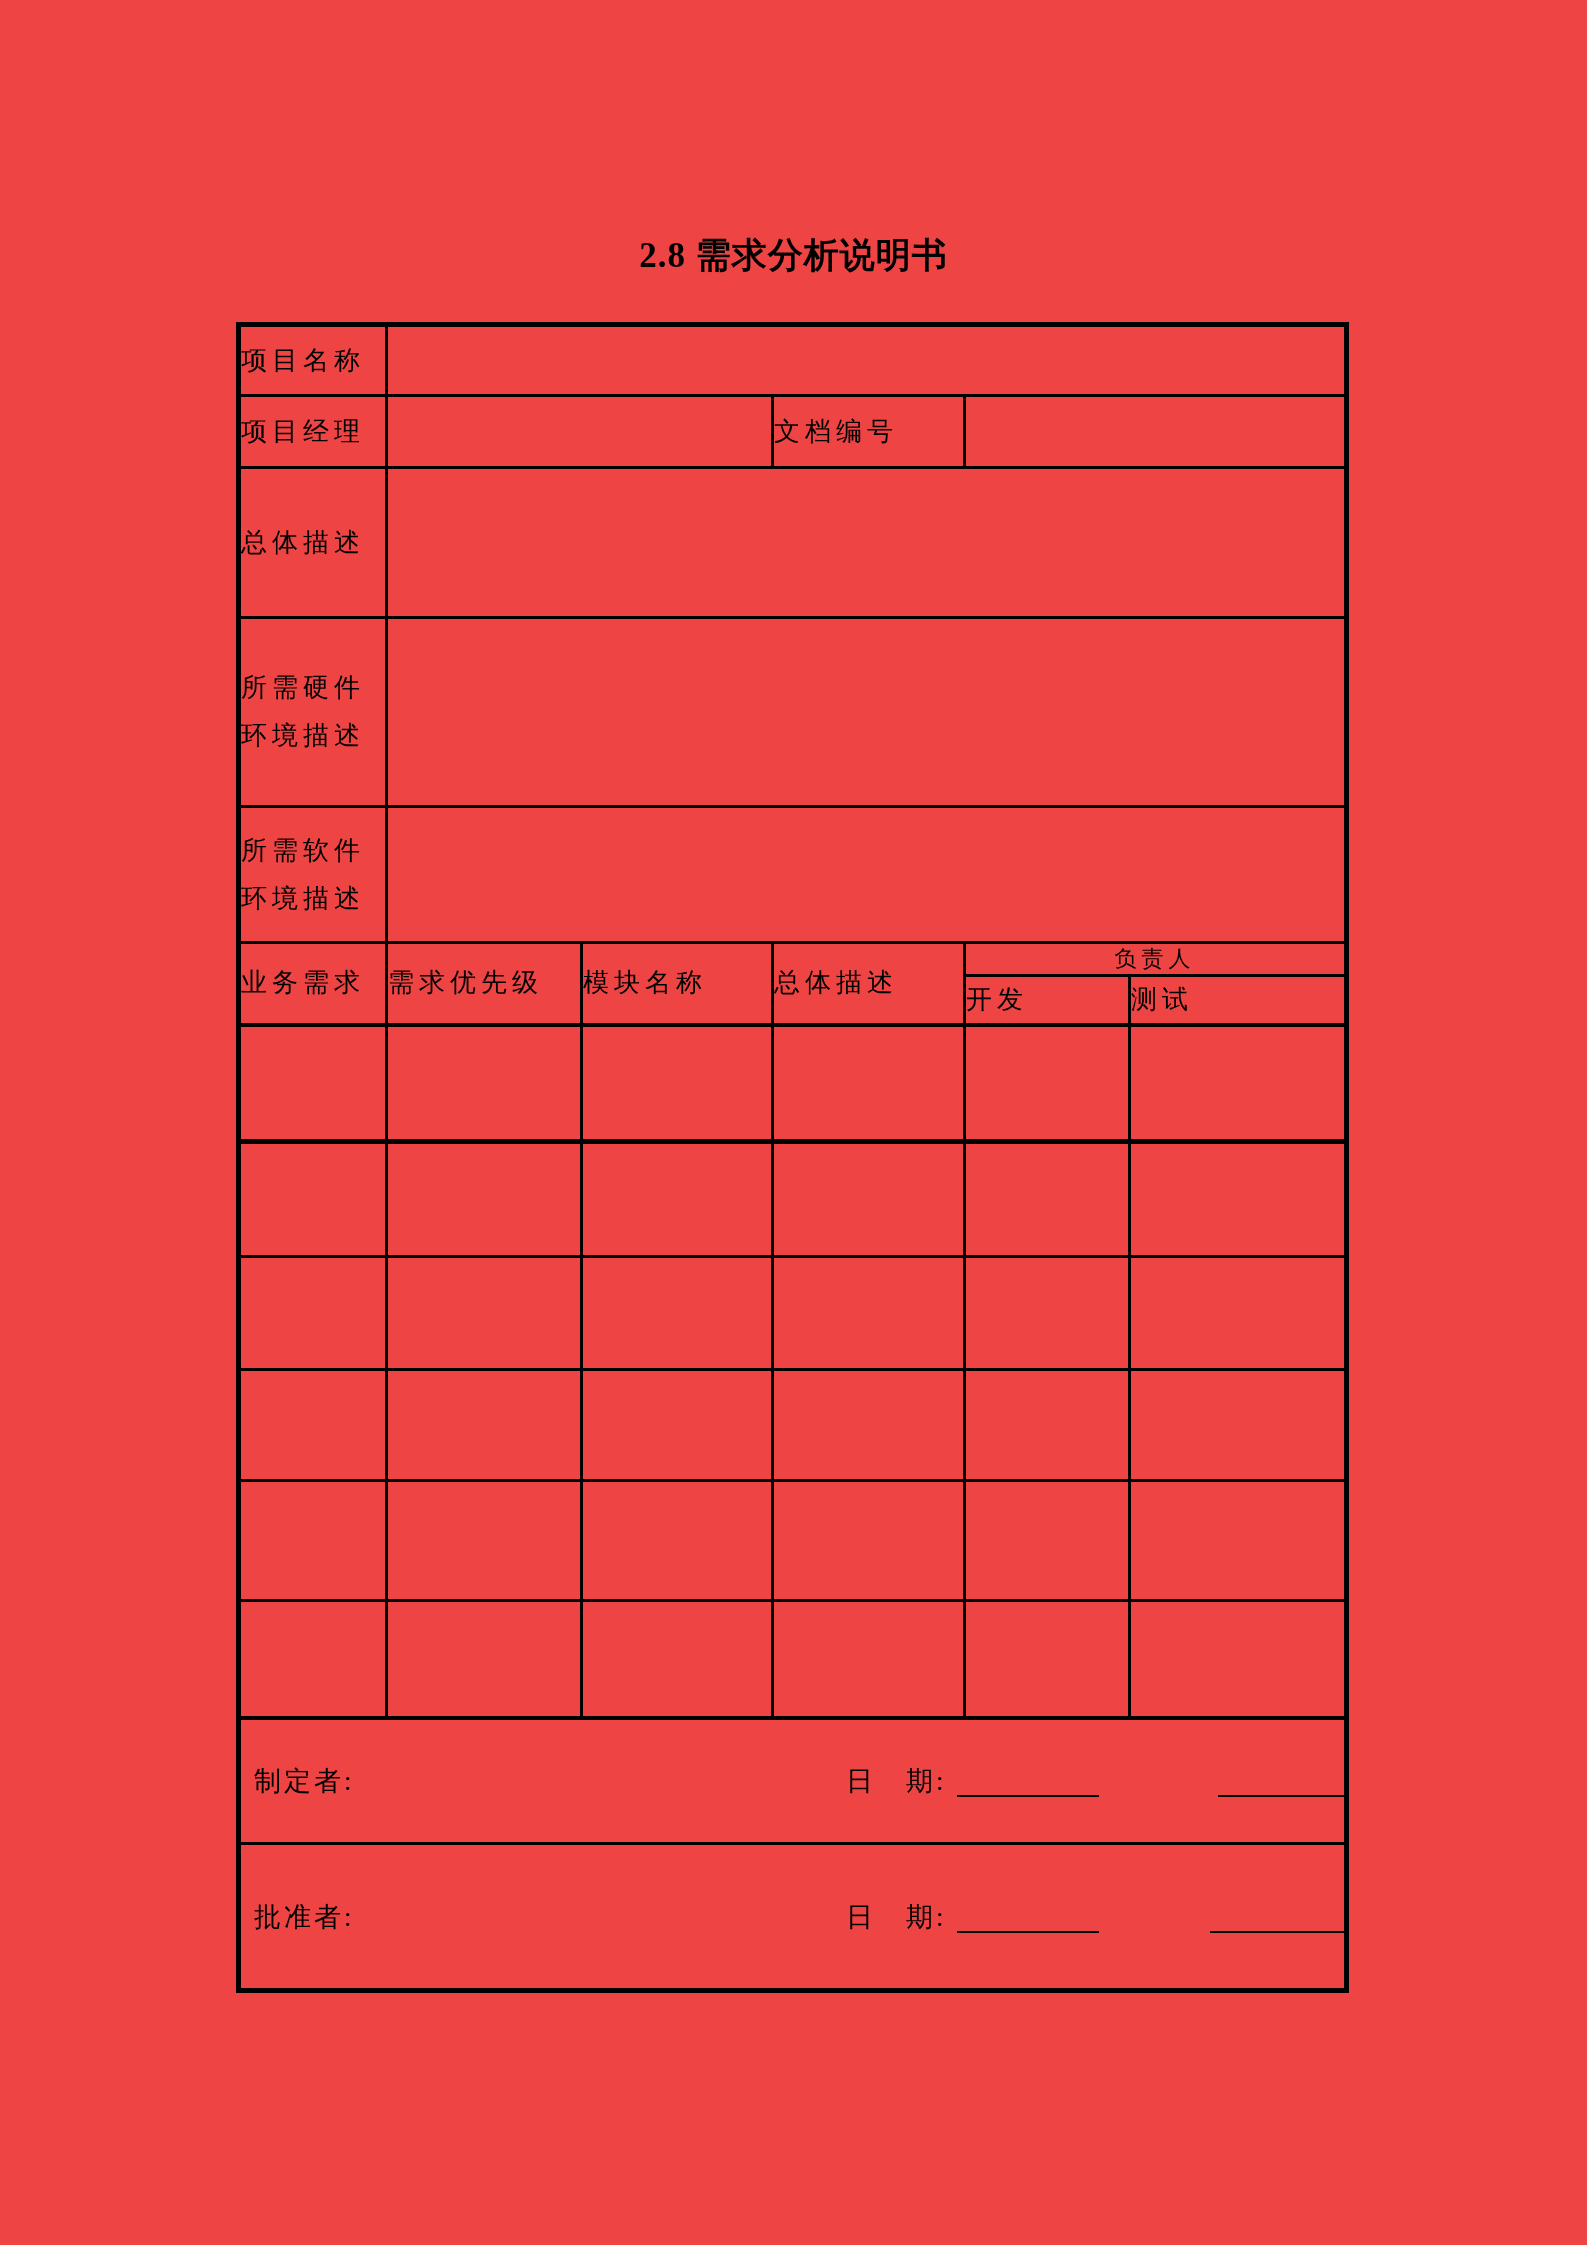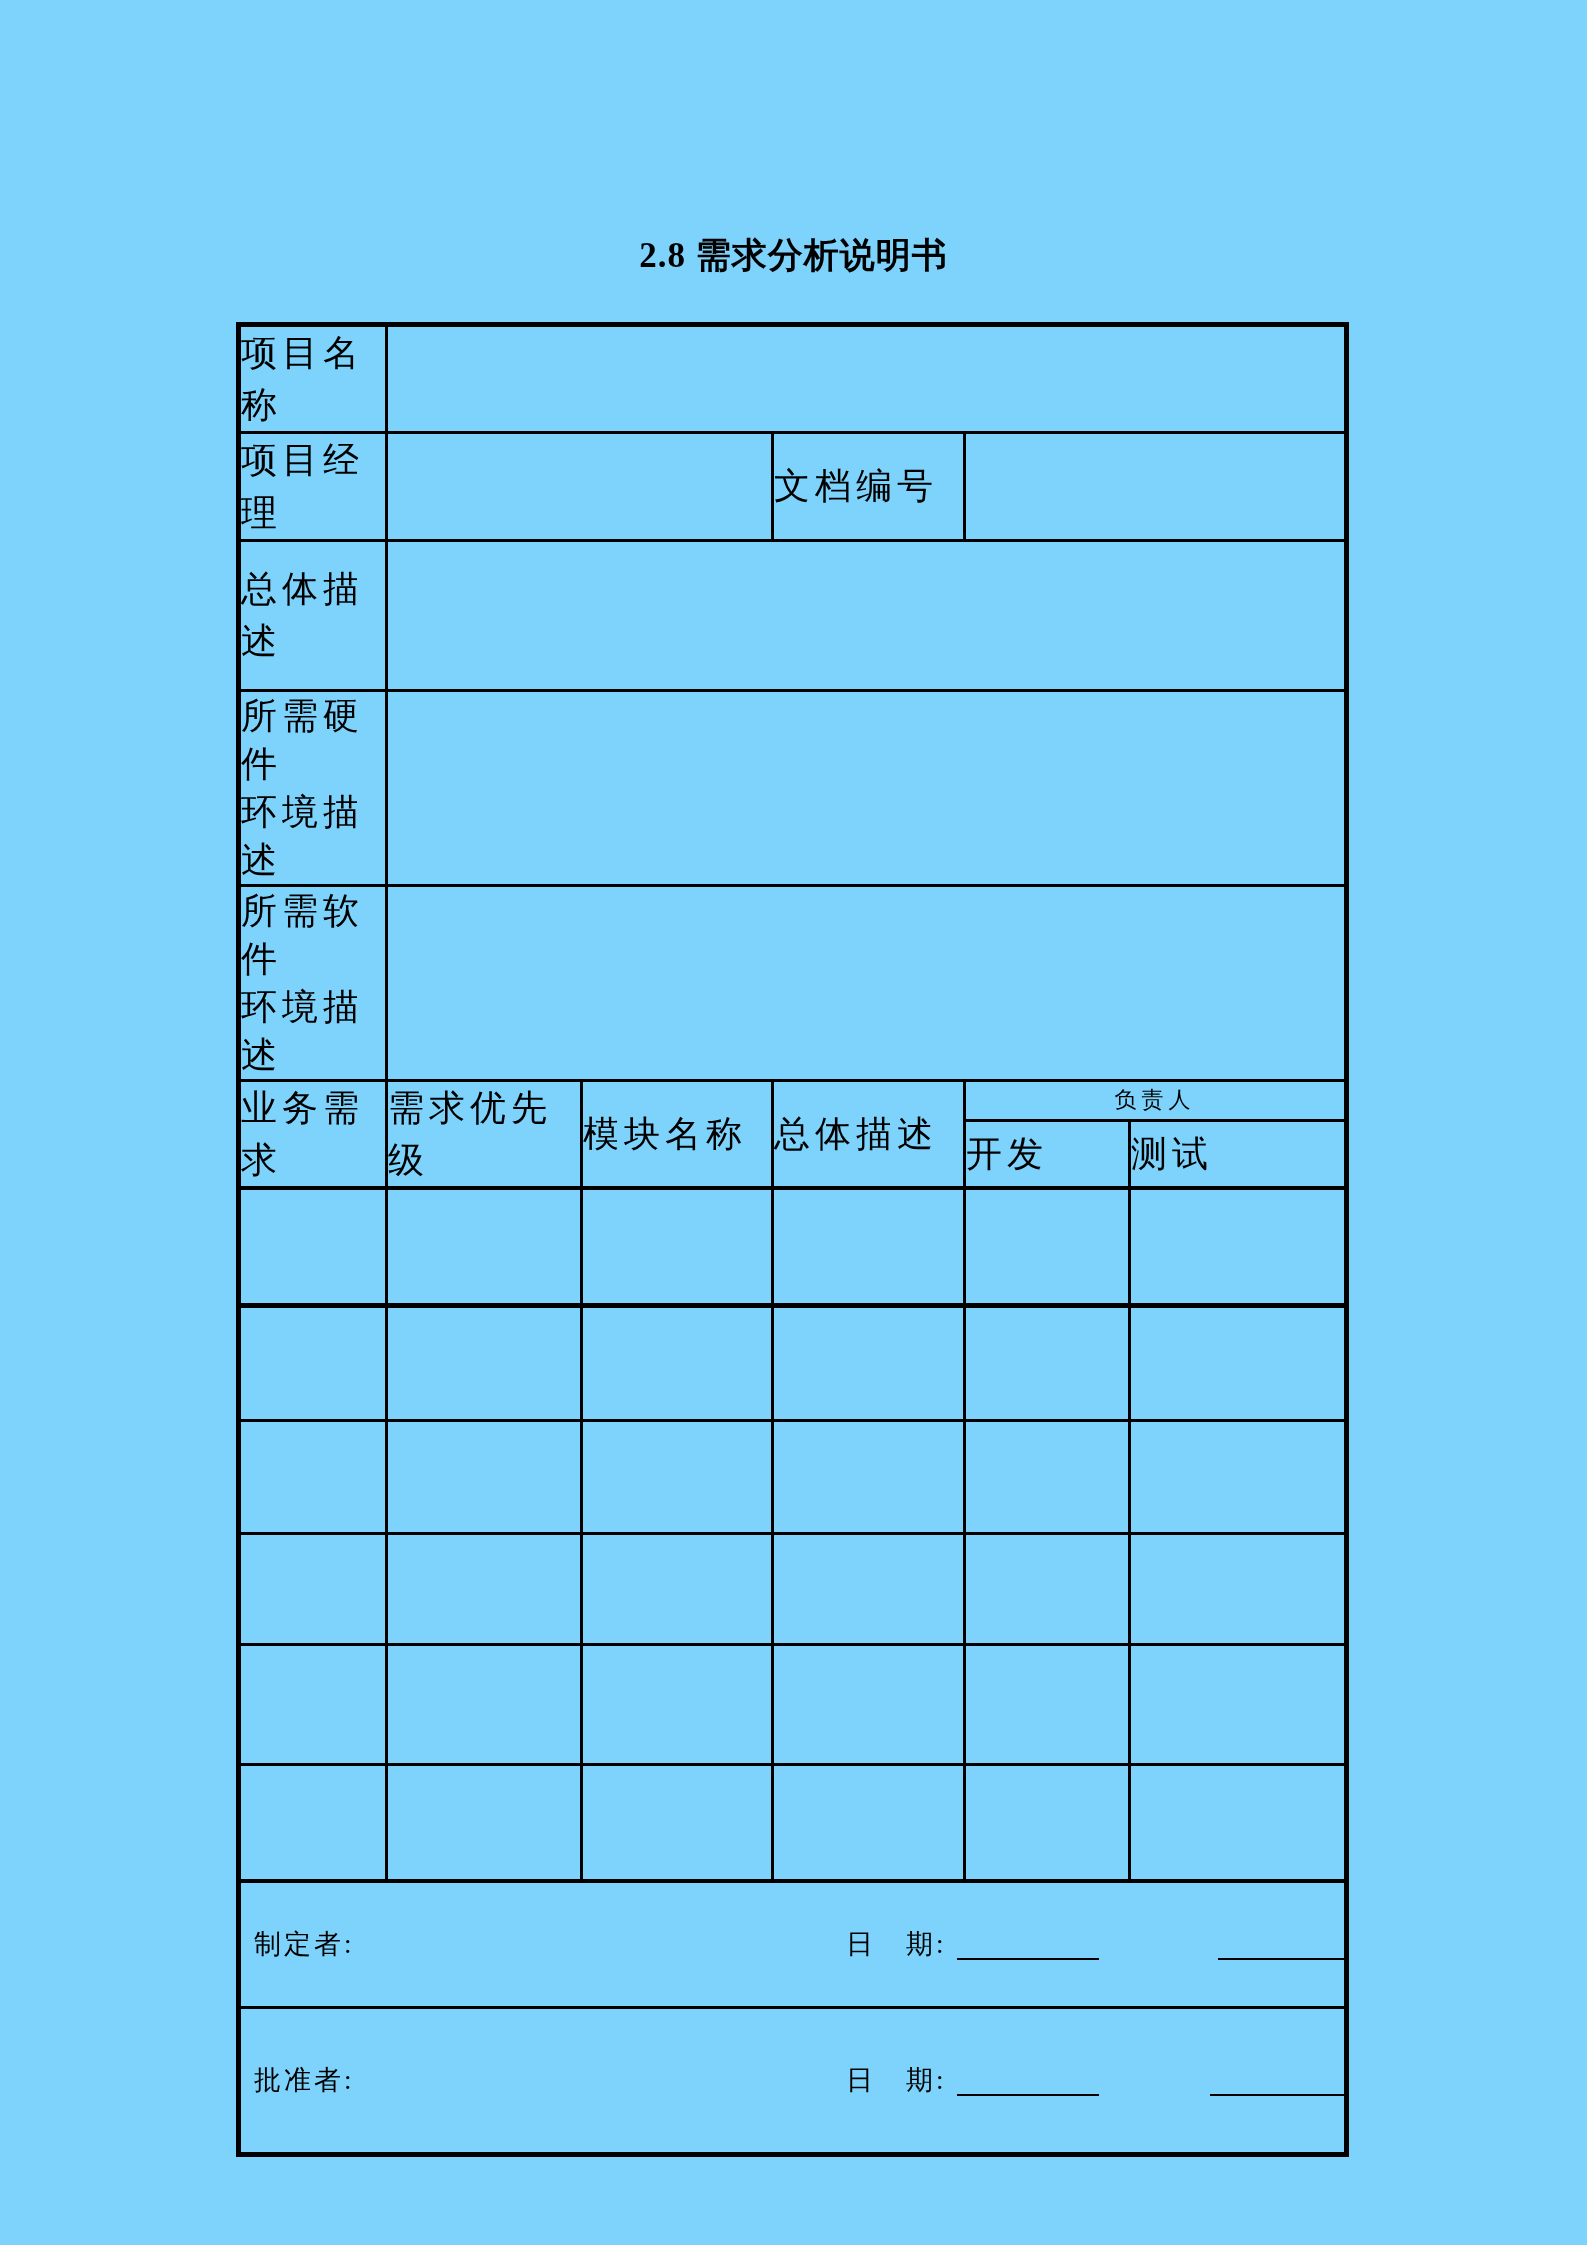--- a/index.html
+++ b/index.html
@@ -1,20 +1,20 @@
 <!DOCTYPE html>
 <html><head>
 <meta charset="utf-8">
 <style>
   html, body { margin: 0; padding: 0; background: #ffffff; }
   .page {
     position: relative;
     width: 1587px;
     height: 2245px;
-    background: #7dd3fc;
+    background: #ef4444;
     font-family: "Liberation Serif", "DejaVu Serif", serif;
     color: #000000;
     overflow: hidden;
   }
   .doc-title {
     position: absolute;
     top: 233px;
     left: 0;
     width: 100%;
     text-align: center;
@@ -31,21 +31,21 @@
     table-layout: fixed;
     border: 5px solid #000;
   }
   table.form td {
     border: 3px solid #000;
     padding: 0;
     vertical-align: middle;
     overflow: hidden;
   }
   td.lbl {
-    font-size: 36px;
+    font-size: 26px;
     letter-spacing: 5px;
     padding-left: 12px;
     line-height: 1.45;
     margin-left: 11px;
   }
   td.lbl.two-line div { line-height: 48px; }
   td.owner {
     font-size: 22px;
     letter-spacing: 5px;
     text-align: center;

